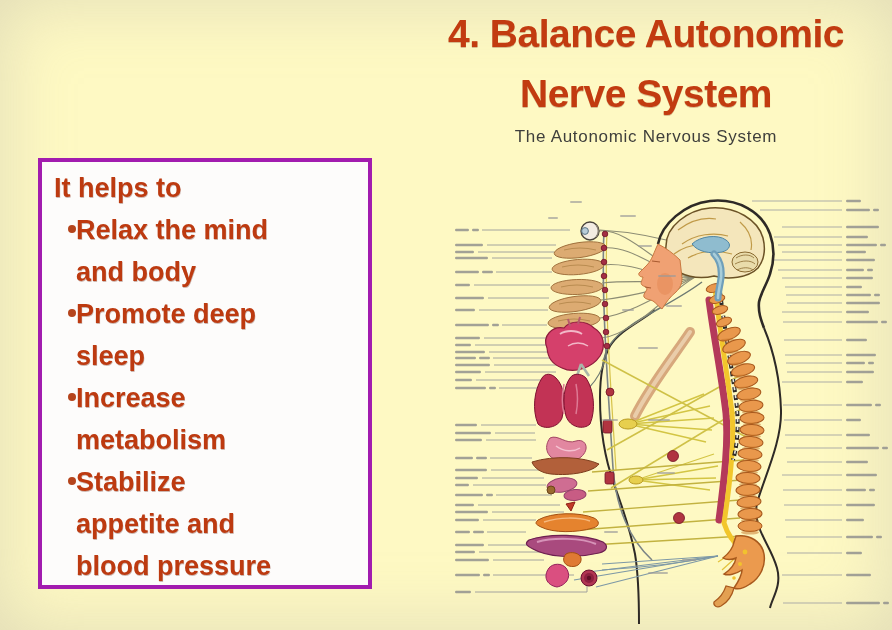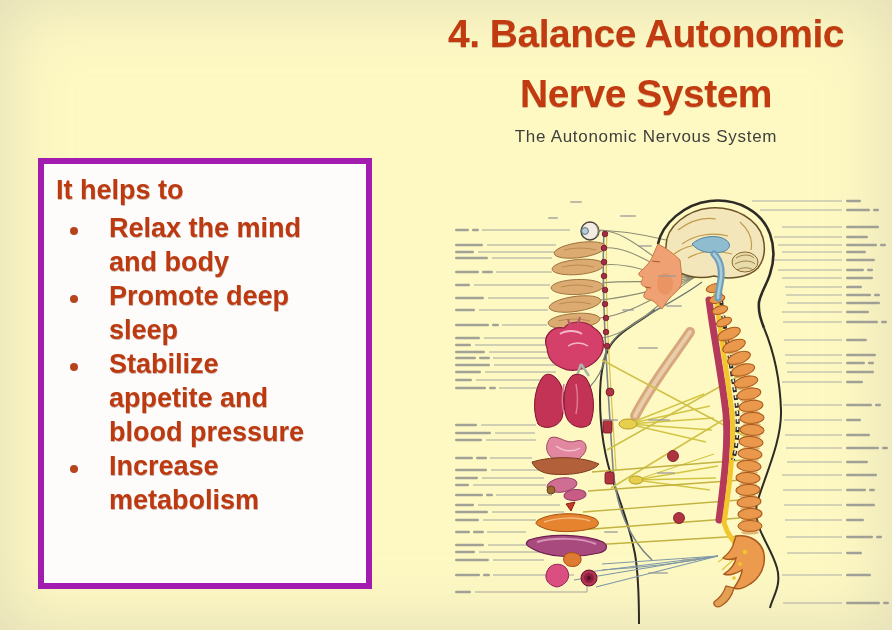--- a/index.html
+++ b/index.html
@@ -11,32 +11,32 @@
   }
   .title-block { position:absolute; left:406px; top:4px; width:480px; text-align:center; }
   .title-block h1 {
     margin:0; font-size:39px; line-height:60px; font-weight:700;
     color:#c23b10; white-space:pre-line; letter-spacing:-0.5px;
     text-shadow:0 1px 0 rgba(120,40,10,.28);
   }
   .caption { margin-top:3px; font-size:17px; color:#3f3f3c; letter-spacing:.7px; }
   .benefits-box {
     position:absolute; left:38px; top:158px; width:334px; height:431px;
-    background:#fdfcfb; border:6px solid #a21caf; box-sizing:border-box;
+    background:#fdfcfb; border:4px solid #a21caf; box-sizing:border-box;
     padding:5px 8px 0 12px; color:#bd3a10;
   }
   .benefits-box h2 {
     margin:0; font-size:27px; line-height:42px; font-weight:700; color:#bd3a10;
     text-shadow:.5px 1px 0 rgba(95,22,4,.30);
   }
   .benefits-box ul { list-style:none; margin:0; padding:0; }
   .benefits-box li { display:flex; align-items:flex-start; }
   .dot { width:8px; height:8px; border-radius:50%; background:#b5441c; margin:16px 0 0 14px; flex:none; }
   .txt {
-    margin-left:31px; font-size:27px; line-height:34px; font-weight:700;
+    font-size:27px; line-height:42px; font-weight:700;
     white-space:pre-line; text-shadow:.5px 1px 0 rgba(95,22,4,.30);
   }
   figure.diagram { position:absolute; left:452px; top:188px; width:440px; height:442px; margin:0; }
   figure.diagram svg { display:block; }
 </style>
 </head>
 <body>
 
 <div class="slide">
 
@@ -54,28 +54,28 @@
         <span class="txt">Relax the mind
 and body</span>
       </li>
       <li>
         <span class="dot"></span>
         <span class="txt">Promote deep
 sleep</span>
       </li>
       <li>
         <span class="dot"></span>
+        <span class="txt">Increase
+metabolism</span>
+      </li>
+      <li>
+        <span class="dot"></span>
         <span class="txt">Stabilize
 appetite and
 blood pressure</span>
-      </li>
-      <li>
-        <span class="dot"></span>
-        <span class="txt">Increase
-metabolism</span>
       </li>
     </ul>
   </section>
 
   <figure class="diagram">
     <svg id="ans-svg" width="440" height="442" viewBox="0 0 440 442">
 
       <g id="g-leaders">
           <rect x="3" y="40.7" width="14" height="2.6" rx="1.2" fill="#8b8b8b" opacity="0.8"></rect>
           <rect x="20" y="40.7" width="7" height="2.6" rx="1.2" fill="#8b8b8b" opacity="0.8"></rect>

